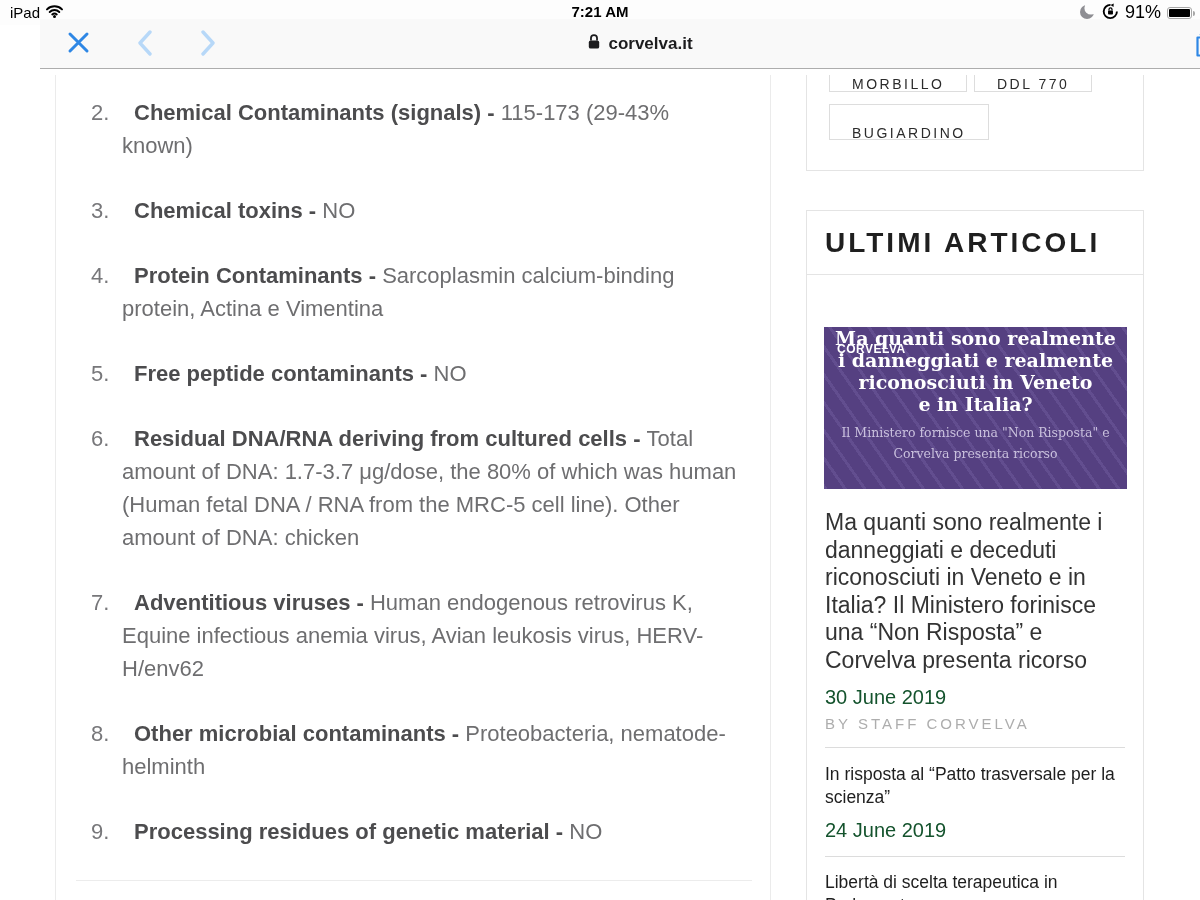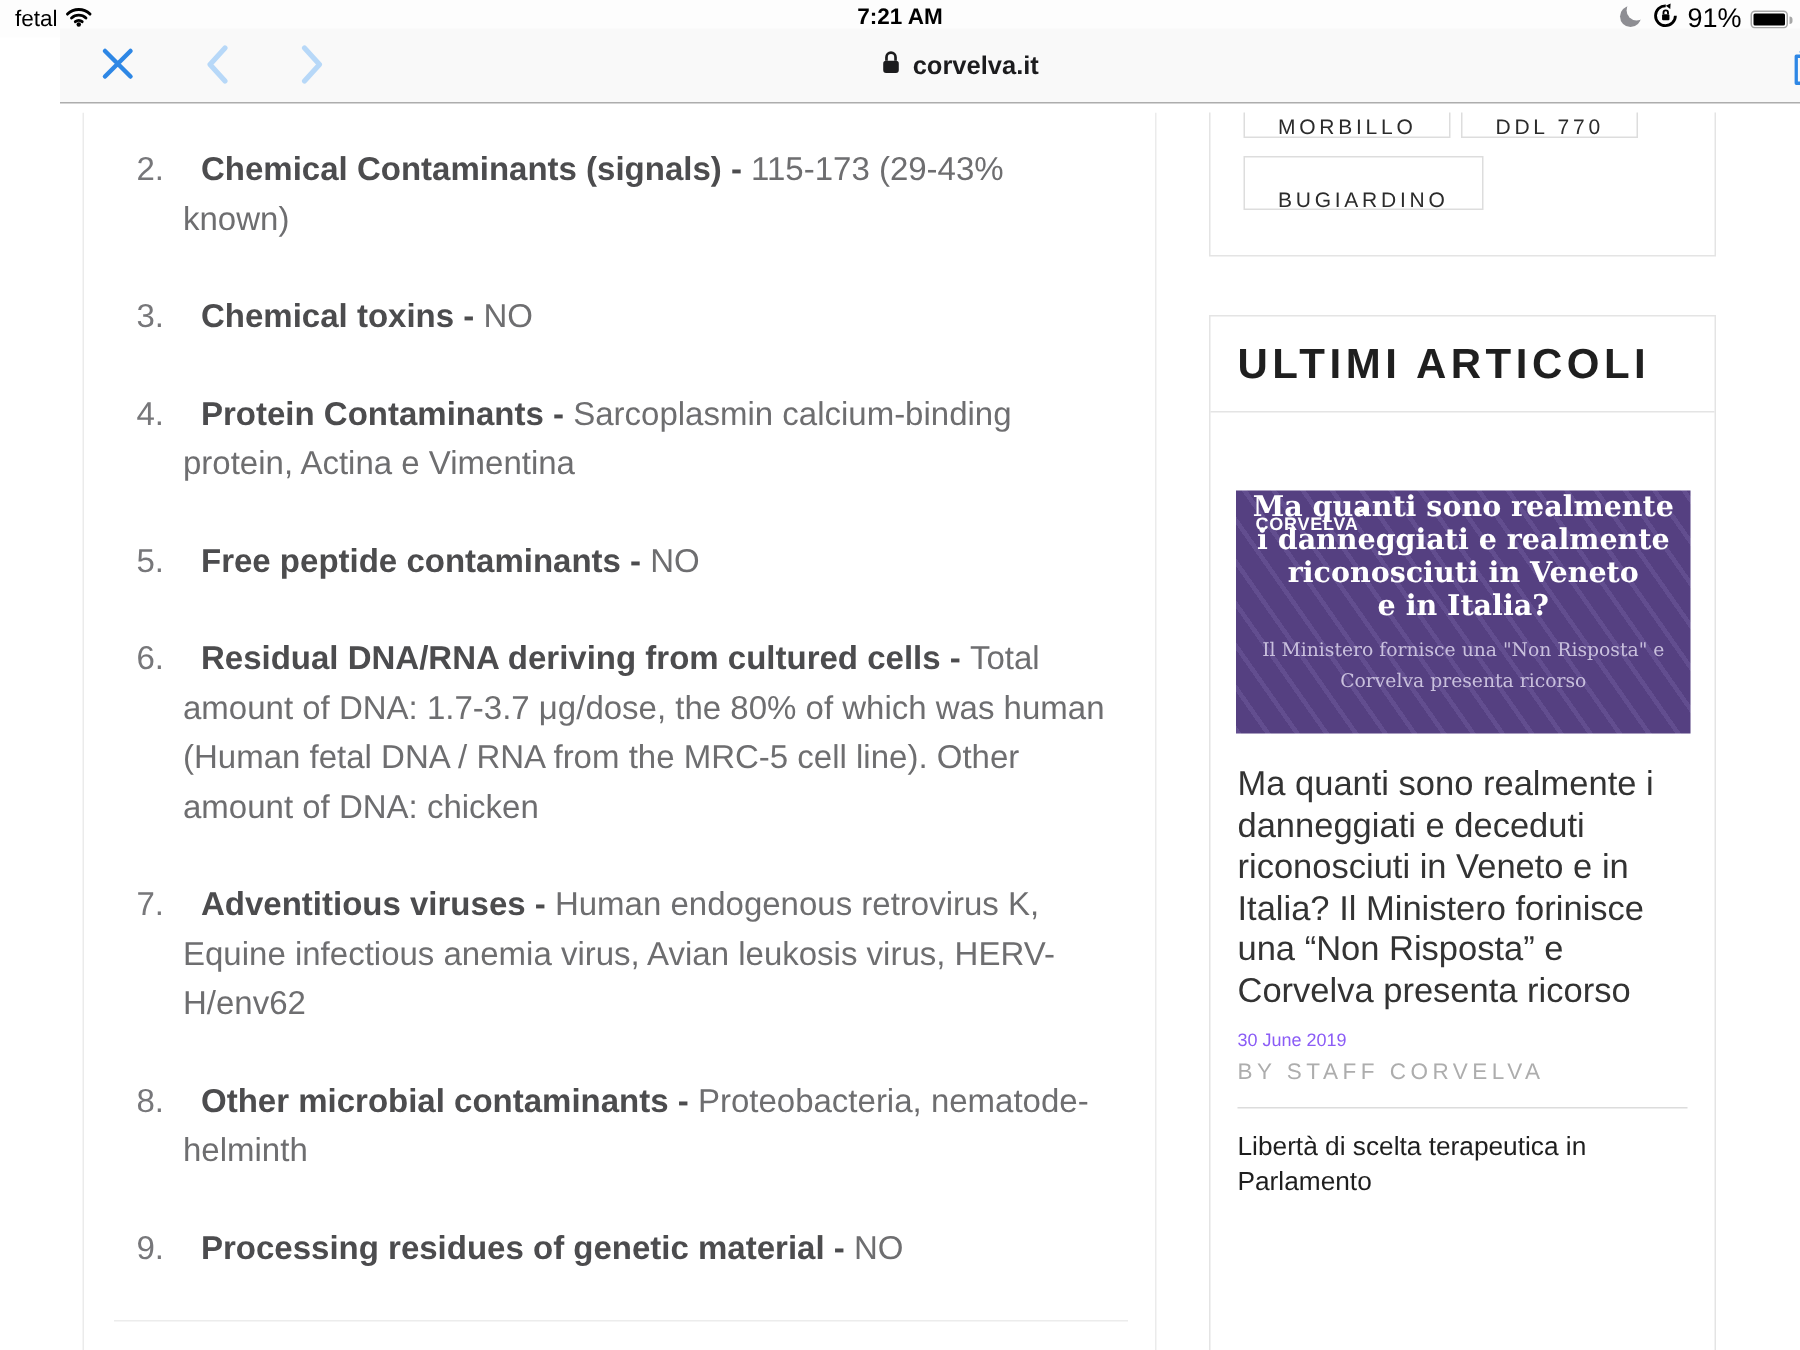--- a/index.html
+++ b/index.html
@@ -71,30 +71,30 @@
     font-family:"DejaVu Serif", serif; font-size:19px; line-height:22px; white-space:pre-line; }
   .card-sub { margin-top:7px; text-align:center; color:#c9c0dd;
     font-family:"DejaVu Serif", serif; font-size:12.5px; line-height:21px; white-space:pre-line; }
 
   .article { margin:0 18px; }
   .article.first { margin-top:20px; padding-bottom:15px; border-bottom:1px solid #dcdcdc; }
   .article.mid { margin-top:15px; padding-bottom:14px; border-bottom:1px solid #dcdcdc; }
   .article.last { margin-top:14px; }
   .article .a-title { font-size:23px; line-height:27.5px; color:#333; cursor:pointer; }
   .article.small .a-title { font-size:17.5px; line-height:23px; color:#1e1e1e; }
-  .article .a-date { margin-top:12px; font-size:12px; color:#8b5cf6; }
+  .article .a-date { margin-top:12px; font-size:20px; color:#14532d; }
   .article.small .a-date { margin-top:10px; }
   .article .a-by { margin-top:6px; font-size:15px; letter-spacing:3px; color:#adadad; }
 </style>
 </head>
 <body>
 
 <div class="status-bar">
   <div class="sb-left">
-    <span>fetal</span>
+    <span>iPad</span>
     <span>
       <svg width="19" height="15" viewBox="0 0 20 16">
         <path d="M2,6.8 A11.5,11.5 0 0 1 18,6.8" fill="none" stroke="#000" stroke-width="2.1" stroke-linecap="round"></path>
         <path d="M4.9,9.6 A7.4,7.4 0 0 1 15.1,9.6" fill="none" stroke="#000" stroke-width="2.1" stroke-linecap="round"></path>
         <path d="M7.6,12.2 A3.6,3.6 0 0 1 12.4,12.2" fill="none" stroke="#000" stroke-width="2.1" stroke-linecap="round"></path>
         <circle cx="10" cy="14.3" r="1.6" fill="#000"></circle>
       </svg>
     </span>
   </div>
   <div class="sb-time">7:21 AM</div>
@@ -218,20 +218,24 @@
       <div class="card-sub">Il Ministero fornisce una "Non Risposta" e
 Corvelva presenta ricorso</div>
     </div>
 
     <div class="article first">
       <div class="a-title">Ma quanti sono realmente i danneggiati e deceduti riconosciuti in Veneto e in Italia? Il Ministero forinisce una “Non Risposta” e Corvelva presenta ricorso</div>
       <div class="a-date">30 June 2019</div>
       <div class="a-by">BY STAFF CORVELVA</div>
     </div>
 
+    <div class="article mid small">
+      <div class="a-title">In risposta al “Patto trasversale per la scienza”</div>
+      <div class="a-date">24 June 2019</div>
+    </div>
 
     <div class="article last small">
       <div class="a-title">Libertà di scelta terapeutica in Parlamento</div>
 
     </div>
   </div>
 
 </div>
 
 </body></html>

